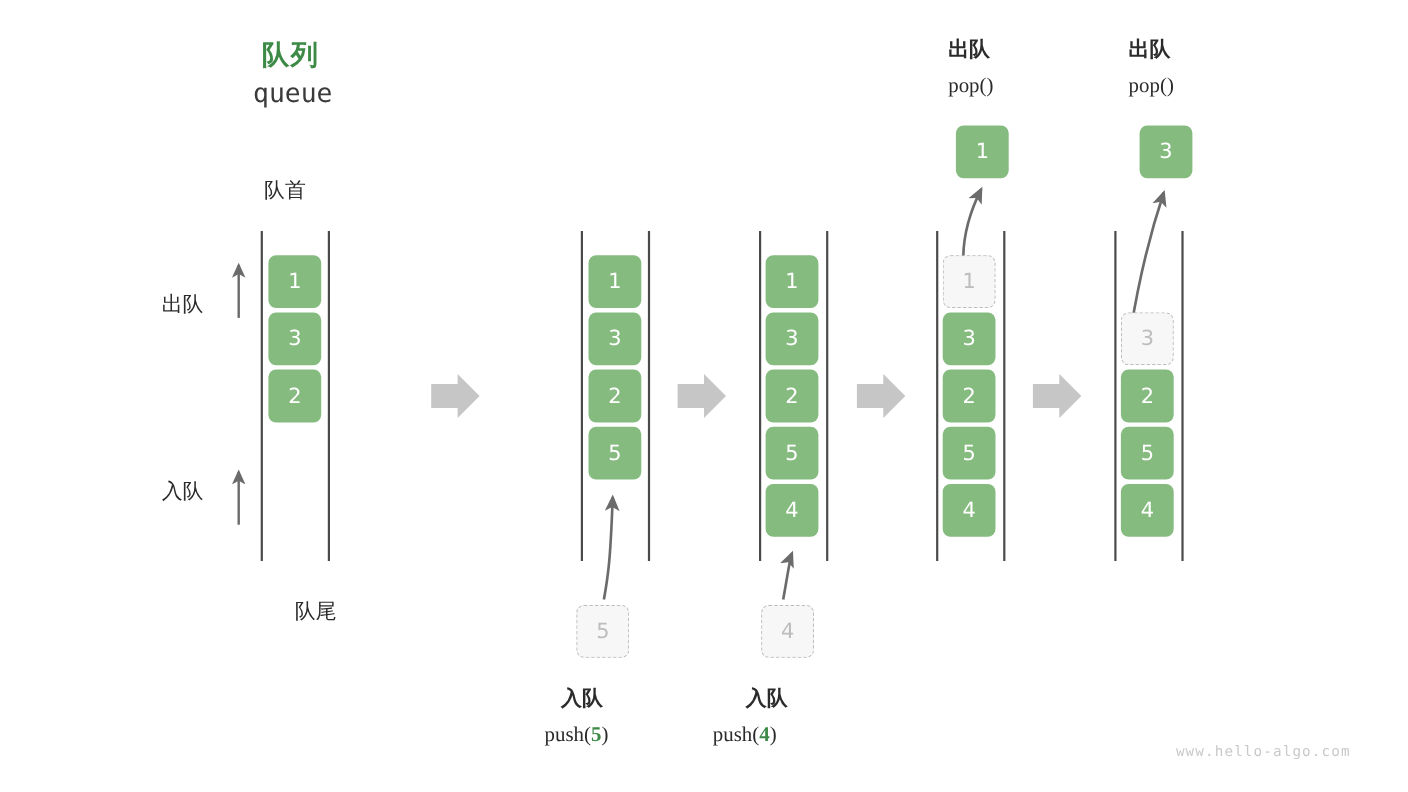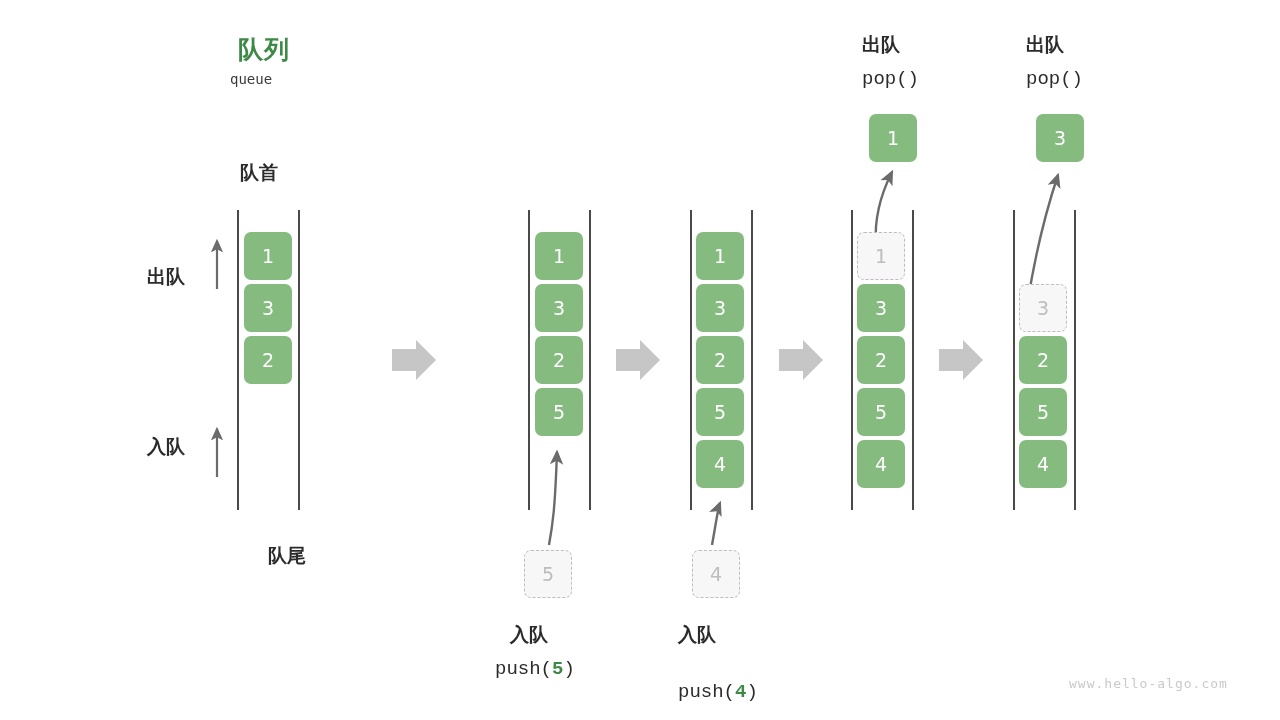--- a/index.html
+++ b/index.html
@@ -10,28 +10,28 @@
     -webkit-font-smoothing:antialiased;
   }
   #stage{position:absolute;left:0;top:0;width:1280px;height:720px;}
 
   
   .txt{position:absolute;white-space:nowrap;color:#2f2f2f;}
   .title-cn{
     font-size:25px;font-weight:700;color:#3c8a45;letter-spacing:1px;
   }
   .title-en{
-    font-size:14px;font-weight:400;color:#3a3a3a;
+    font-size:24px;font-weight:400;color:#3a3a3a;
     font-family:"DejaVu Sans Mono","Liberation Mono",monospace;
   }
-  .label-cn{font-size:19px;font-weight:700;color:#2b2b2b;}
+  .label-cn{font-size:19px;font-weight:400;color:#2b2b2b;}
   .op-cn{font-size:19px;font-weight:700;color:#2b2b2b;}
   .op-code{
     font-size:19px;font-weight:400;color:#2b2b2b;
-    font-family:Liberation Mono, monospace;
+    font-family:Liberation Serif, serif;
   }
   .op-code .arg{color:#3c8a45;font-weight:700;}
   .watermark{
     font-size:13px;color:#c9c9c9;letter-spacing:1px;
     font-family:"DejaVu Sans Mono","Liberation Mono",monospace;
   }
 
   
   .rail{position:absolute;width:1.6px;background:#4a4a4a;}
 
@@ -141,21 +141,21 @@
 
     <div class="cell" style="left:696px;top:232px;">1</div>
     <div class="cell" style="left:696px;top:284px;">3</div>
     <div class="cell" style="left:696px;top:336px;">2</div>
     <div class="cell" style="left:696px;top:388px;">5</div>
     <div class="cell" style="left:696px;top:440px;">4</div>
 
     <div class="cell ghost" style="left:692px;top:550px;">4</div>
 
     <div class="txt op-cn" style="left:678px;top:622px;">入队</div>
-    <div class="txt op-code" style="left:678px;top:658px;margin-top:23px;"><span>push(</span><span class="arg">4</span><span>)</span></div>
+    <div class="txt op-code" style="left:648px;top:658px;"><span>push(</span><span class="arg">4</span><span>)</span></div>
   </div>
 
   <div>
     <div class="txt op-cn" style="left:862px;top:32px;">出队</div>
     <div class="txt op-code" style="left:862px;top:68px;">pop()</div>
 
     <div class="cell" style="left:869px;top:114px;">1</div>
 
     <div class="rail" style="left:851px;top:210px;height:300px;"></div>
     <div class="rail" style="left:912px;top:210px;height:300px;"></div>

